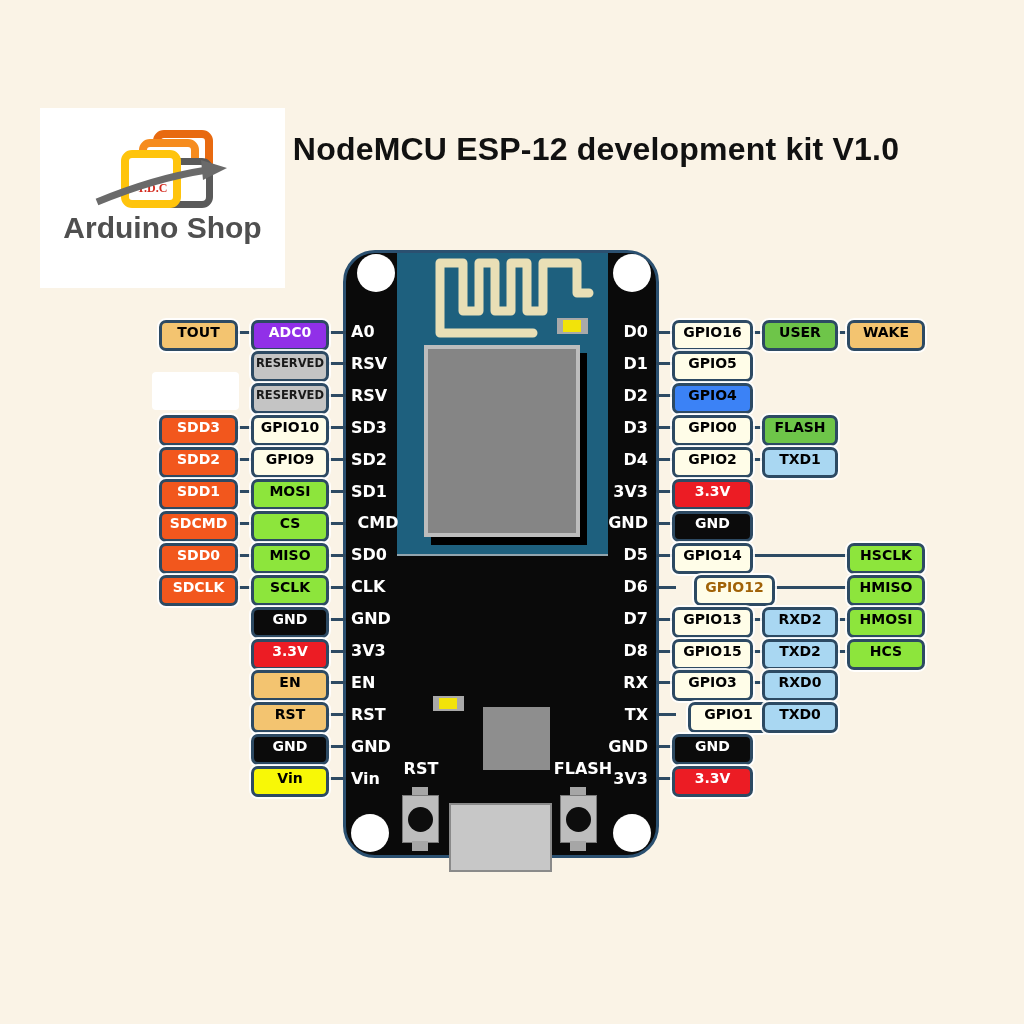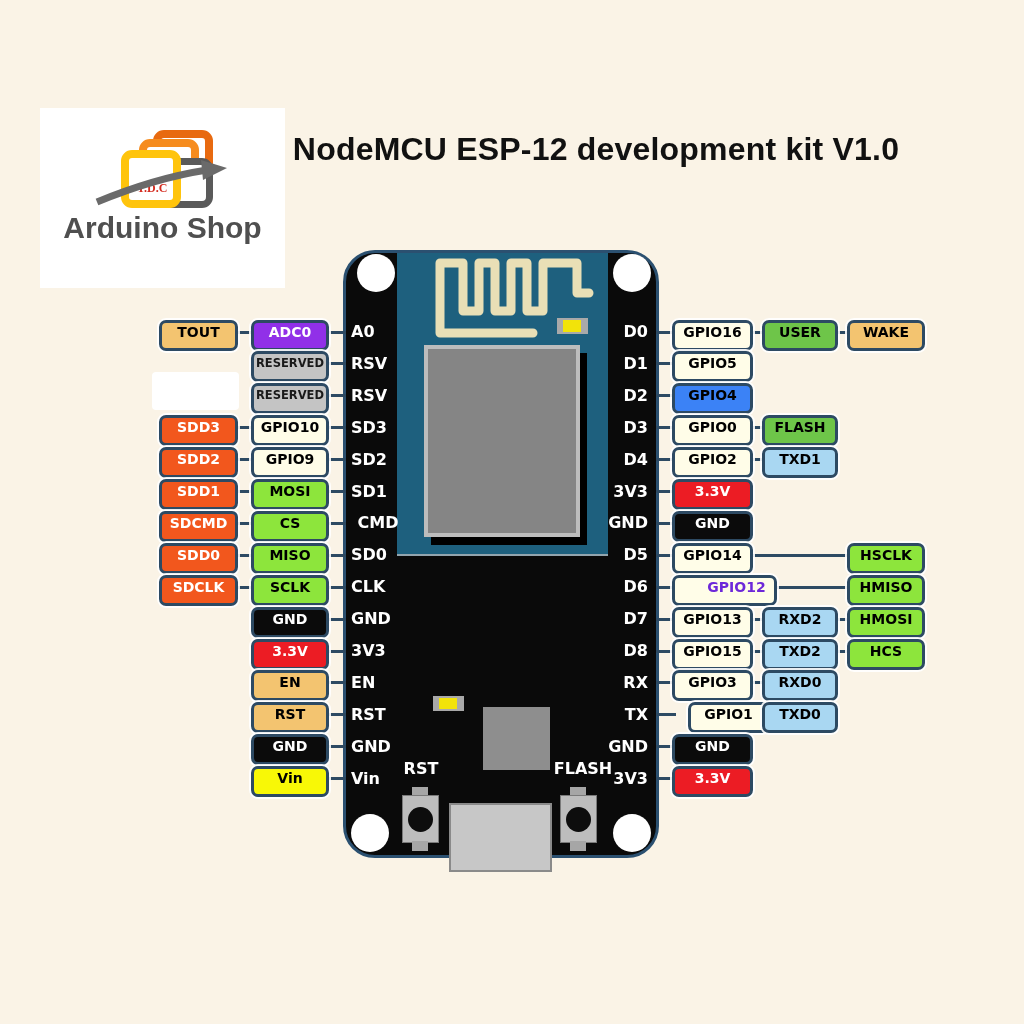--- a/index.html
+++ b/index.html
@@ -123,21 +123,21 @@
       <div class="pbox" style="left: 159px; width: 73px; top: 447.1px; background: rgb(242, 87, 29); color: rgb(255, 255, 255);">SDD2</div>
       <div class="pbox" style="left: 251px; width: 72px; top: 447.1px; background: rgb(255, 253, 232); color: rgb(0, 0, 0);">GPIO9</div>
       <div class="pname" style="left: 351px; width: 54px; top: 449.6px; text-align: left;">SD2</div>
       <div class="pline" style="left: 228px; width: 27px; top: 490px;"></div>
       <div class="pline" style="left: 319px; width: 27px; top: 490px;"></div>
       <div class="pbox" style="left: 159px; width: 73px; top: 479px; background: rgb(242, 87, 29); color: rgb(255, 255, 255);">SDD1</div>
       <div class="pbox" style="left: 251px; width: 72px; top: 479px; background: rgb(141, 229, 60); color: rgb(0, 0, 0);">MOSI</div>
       <div class="pname" style="left: 351px; width: 54px; top: 481.5px; text-align: left;">SD1</div>
       <div class="pline" style="left: 228px; width: 27px; top: 521.9px;"></div>
       <div class="pline" style="left: 319px; width: 27px; top: 521.9px;"></div>
-      <div class="pbox" style="left: 159px; width: 73px; top: 510.9px; background: rgb(242, 87, 29); color: rgb(255, 255, 255); border-radius: 6px;">SDCMD</div>
+      <div class="pbox" style="left: 159px; width: 73px; top: 510.9px; background: rgb(242, 87, 29); color: rgb(255, 255, 255);">SDCMD</div>
       <div class="pbox" style="left: 251px; width: 72px; top: 510.9px; background: rgb(141, 229, 60); color: rgb(0, 0, 0);">CS</div>
       <div class="pname" style="left: 351px; width: 54px; top: 513.4px; text-align: center;">CMD</div>
       <div class="pline" style="left: 228px; width: 27px; top: 553.8px;"></div>
       <div class="pline" style="left: 319px; width: 27px; top: 553.8px;"></div>
       <div class="pbox" style="left: 159px; width: 73px; top: 542.8px; background: rgb(242, 87, 29); color: rgb(255, 255, 255);">SDD0</div>
       <div class="pbox" style="left: 251px; width: 72px; top: 542.8px; background: rgb(141, 229, 60); color: rgb(0, 0, 0);">MISO</div>
       <div class="pname" style="left: 351px; width: 54px; top: 545.3px; text-align: left;">SD0</div>
       <div class="pline" style="left: 228px; width: 27px; top: 585.7px;"></div>
       <div class="pline" style="left: 319px; width: 27px; top: 585.7px;"></div>
       <div class="pbox" style="left: 159px; width: 73px; top: 574.7px; background: rgb(242, 87, 29); color: rgb(255, 255, 255);">SDCLK</div>
@@ -190,21 +190,21 @@
       <div class="pline" style="left: 656px; width: 20px; top: 521.9px;"></div>
       <div class="pbox" style="left: 672px; width: 75px; top: 510.9px; background: rgb(11, 11, 11); color: rgb(255, 255, 255);">GND</div>
       <div class="pname" style="left: 584px; width: 64px; top: 513.4px; text-align: right;">GND</div>
       <div class="pline" style="left: 656px; width: 20px; top: 553.8px;"></div>
       <div class="pline" style="left: 743px; width: 108px; top: 553.8px;"></div>
       <div class="pbox" style="left: 672px; width: 75px; top: 542.8px; background: rgb(255, 253, 232); color: rgb(0, 0, 0);">GPIO14</div>
       <div class="pbox" style="left: 847px; width: 72px; top: 542.8px; background: rgb(141, 229, 60); color: rgb(0, 0, 0);">HSCLK</div>
       <div class="pname" style="left: 584px; width: 64px; top: 545.3px; text-align: right;">D5</div>
       <div class="pline" style="left: 656px; width: 20px; top: 585.7px;"></div>
       <div class="pline" style="left: 743px; width: 108px; top: 585.7px;"></div>
-      <div class="pbox" style="left: 672px; width: 75px; top: 574.7px; background: rgb(255, 253, 232); color: #6d28d9; padding-left: 24px;">GPIO12</div>
+      <div class="pbox" style="left: 694px; width: 75px; top: 574.7px; background: rgb(255, 253, 232); color: #a16207;">GPIO12</div>
       <div class="pbox" style="left: 847px; width: 72px; top: 574.7px; background: rgb(141, 229, 60); color: rgb(0, 0, 0);">HMISO</div>
       <div class="pname" style="left: 584px; width: 64px; top: 577.2px; text-align: right;">D6</div>
       <div class="pline" style="left: 656px; width: 20px; top: 617.6px;"></div>
       <div class="pline" style="left: 743px; width: 23px; top: 617.6px;"></div>
       <div class="pline" style="left: 828px; width: 23px; top: 617.6px;"></div>
       <div class="pbox" style="left: 672px; width: 75px; top: 606.6px; background: rgb(255, 253, 232); color: rgb(0, 0, 0);">GPIO13</div>
       <div class="pbox" style="left: 762px; width: 70px; top: 606.6px; background: rgb(169, 215, 242); color: rgb(0, 0, 0);">RXD2</div>
       <div class="pbox" style="left: 847px; width: 72px; top: 606.6px; background: rgb(141, 229, 60); color: rgb(0, 0, 0);">HMOSI</div>
       <div class="pname" style="left: 584px; width: 64px; top: 609.1px; text-align: right;">D7</div>
       <div class="pline" style="left: 656px; width: 20px; top: 649.5px;"></div>

